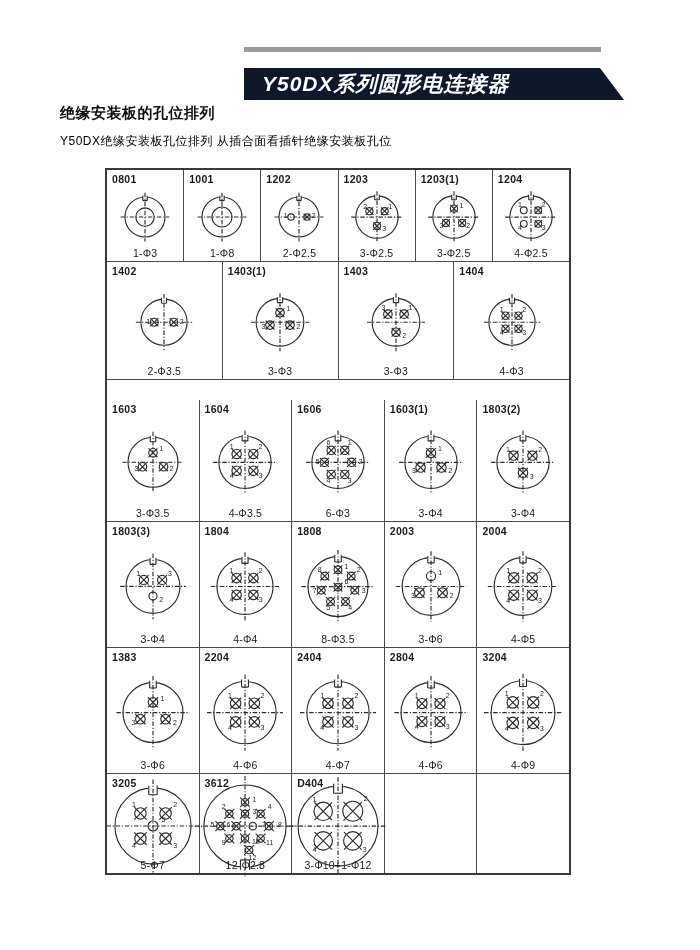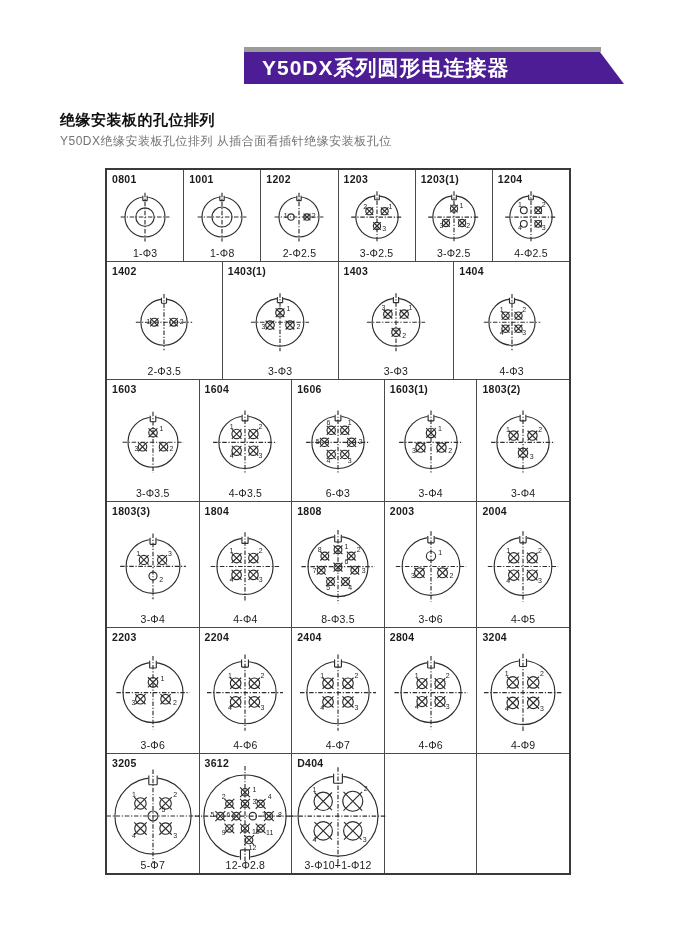--- a/index.html
+++ b/index.html
@@ -9,33 +9,33 @@
     font-family:"Liberation Sans","DejaVu Sans",sans-serif;
     position:relative;
   }
   .page { position:absolute; inset:0; background:#ffffff; overflow:hidden; }
 
   .banner-highlight {
     position:absolute; left:244px; top:47px; width:357px; height:5px;
     background:#9b9b9b;
   }
   .banner {
-    position:absolute; left:244px; top:52px; width:380px; height:32px;
-    background:#4c1d95;
+    position:absolute; left:244px; top:68px; width:380px; height:32px;
+    background:#0f172a;
     clip-path:polygon(0 0, 356px 0, 380px 100%, 0 100%);
     color:#ffffff; font-weight:bold; font-size:21px; line-height:31px;
-    padding-left:18px; letter-spacing:1px;
+    padding-left:18px; letter-spacing:1px;font-style:italic;
   }
   .section-title {
     position:absolute; left:60px; top:104px;
-    font-size:15px; font-weight:bold; color:#101010; letter-spacing:0.5px;margin-top:7px;
+    font-size:15px; font-weight:bold; color:#101010; letter-spacing:0.5px;
   }
   .section-sub {
     position:absolute; left:60px; top:133px;
-    font-size:12px; color:#737373; letter-spacing:0.5px;
+    font-size:12px; color:#000000; letter-spacing:0.5px;
   }
 
   .htable {
     position:absolute; left:105px; top:168px; width:466px; height:707px;
     border:2px solid #3a3a3a; background:#fff;
     display:flex; flex-direction:column;
   }
   .trow { display:flex; border-bottom:1px solid #4a4a4a; }
   .trow:last-child { border-bottom:none; }
   .tcell { flex:1; position:relative; border-right:1px solid #4a4a4a; }
@@ -266,21 +266,21 @@
                 <path d="M11,11 L45,45 M11,45 L45,11"></path>
               </g>
               <text x="-45" y="-51" font-size="30.3" text-anchor="middle" dominant-baseline="middle" fill="#1e1e1e">1</text>
               <text x="53" y="-51" font-size="30.3" text-anchor="middle" dominant-baseline="middle" fill="#1e1e1e">2</text>
               <text x="-45" y="47" font-size="30.3" text-anchor="middle" dominant-baseline="middle" fill="#1e1e1e">4</text>
               <text x="53" y="47" font-size="30.3" text-anchor="middle" dominant-baseline="middle" fill="#1e1e1e">3</text>
             </svg></div>
           <div class="spec">4-Φ3</div>
         </div>
       </div>
-      <div class="trow" style="height: 122px;">
+      <div class="trow" style="height: 122px; margin-top: 20px;">
         <div class="tcell">
           <div class="model">1603</div>
           <div class="diag"><svg width="65" height="65" viewBox="-130 -130 260 260">
               <g fill="none" stroke="#2d2d2d" stroke-width="4.60">
                 <circle r="100"></circle>
                 <rect x="-13" y="-113" width="26" height="31" fill="#fff" stroke="none"></rect>
                 <path d="M-11,-106 V-82 M11,-106 V-82 M-11,-82 H11"></path>
                 <line x1="-122" y1="0" x2="122" y2="0" stroke-dasharray="18.0 6.8 4.8 6.8"></line>
                 <line x1="0" y1="-122" x2="0" y2="122" stroke-dasharray="18.0 6.8 4.8 6.8"></line>
                 <circle cx="0" cy="-38" r="17"></circle>
@@ -523,21 +523,21 @@
               <text x="-51" y="-54" font-size="24.3" text-anchor="middle" dominant-baseline="middle" fill="#1e1e1e">1</text>
               <text x="59" y="-54" font-size="24.3" text-anchor="middle" dominant-baseline="middle" fill="#1e1e1e">2</text>
               <text x="-51" y="50" font-size="24.3" text-anchor="middle" dominant-baseline="middle" fill="#1e1e1e">4</text>
               <text x="59" y="50" font-size="24.3" text-anchor="middle" dominant-baseline="middle" fill="#1e1e1e">3</text>
             </svg></div>
           <div class="spec">4-Φ5</div>
         </div>
       </div>
       <div class="trow" style="height: 126px;">
         <div class="tcell">
-          <div class="model">2203</div>
+          <div class="model">1383</div>
           <div class="diag"><svg width="78" height="78" viewBox="-130 -130 260 260">
               <g fill="none" stroke="#2d2d2d" stroke-width="3.83">
                 <circle r="100"></circle>
                 <rect x="-13" y="-113" width="26" height="31" fill="#fff" stroke="none"></rect>
                 <path d="M-11,-106 V-82 M11,-106 V-82 M-11,-82 H11"></path>
                 <line x1="-122" y1="0" x2="122" y2="0" stroke-dasharray="15.0 5.7 4.0 5.7"></line>
                 <line x1="0" y1="-122" x2="0" y2="122" stroke-dasharray="15.0 5.7 4.0 5.7"></line>
                 <circle cx="0" cy="-34" r="16"></circle>
                 <path d="M-17,-51 L17,-17 M-17,-17 L17,-51"></path>
                 <circle cx="-42" cy="22" r="16"></circle>

